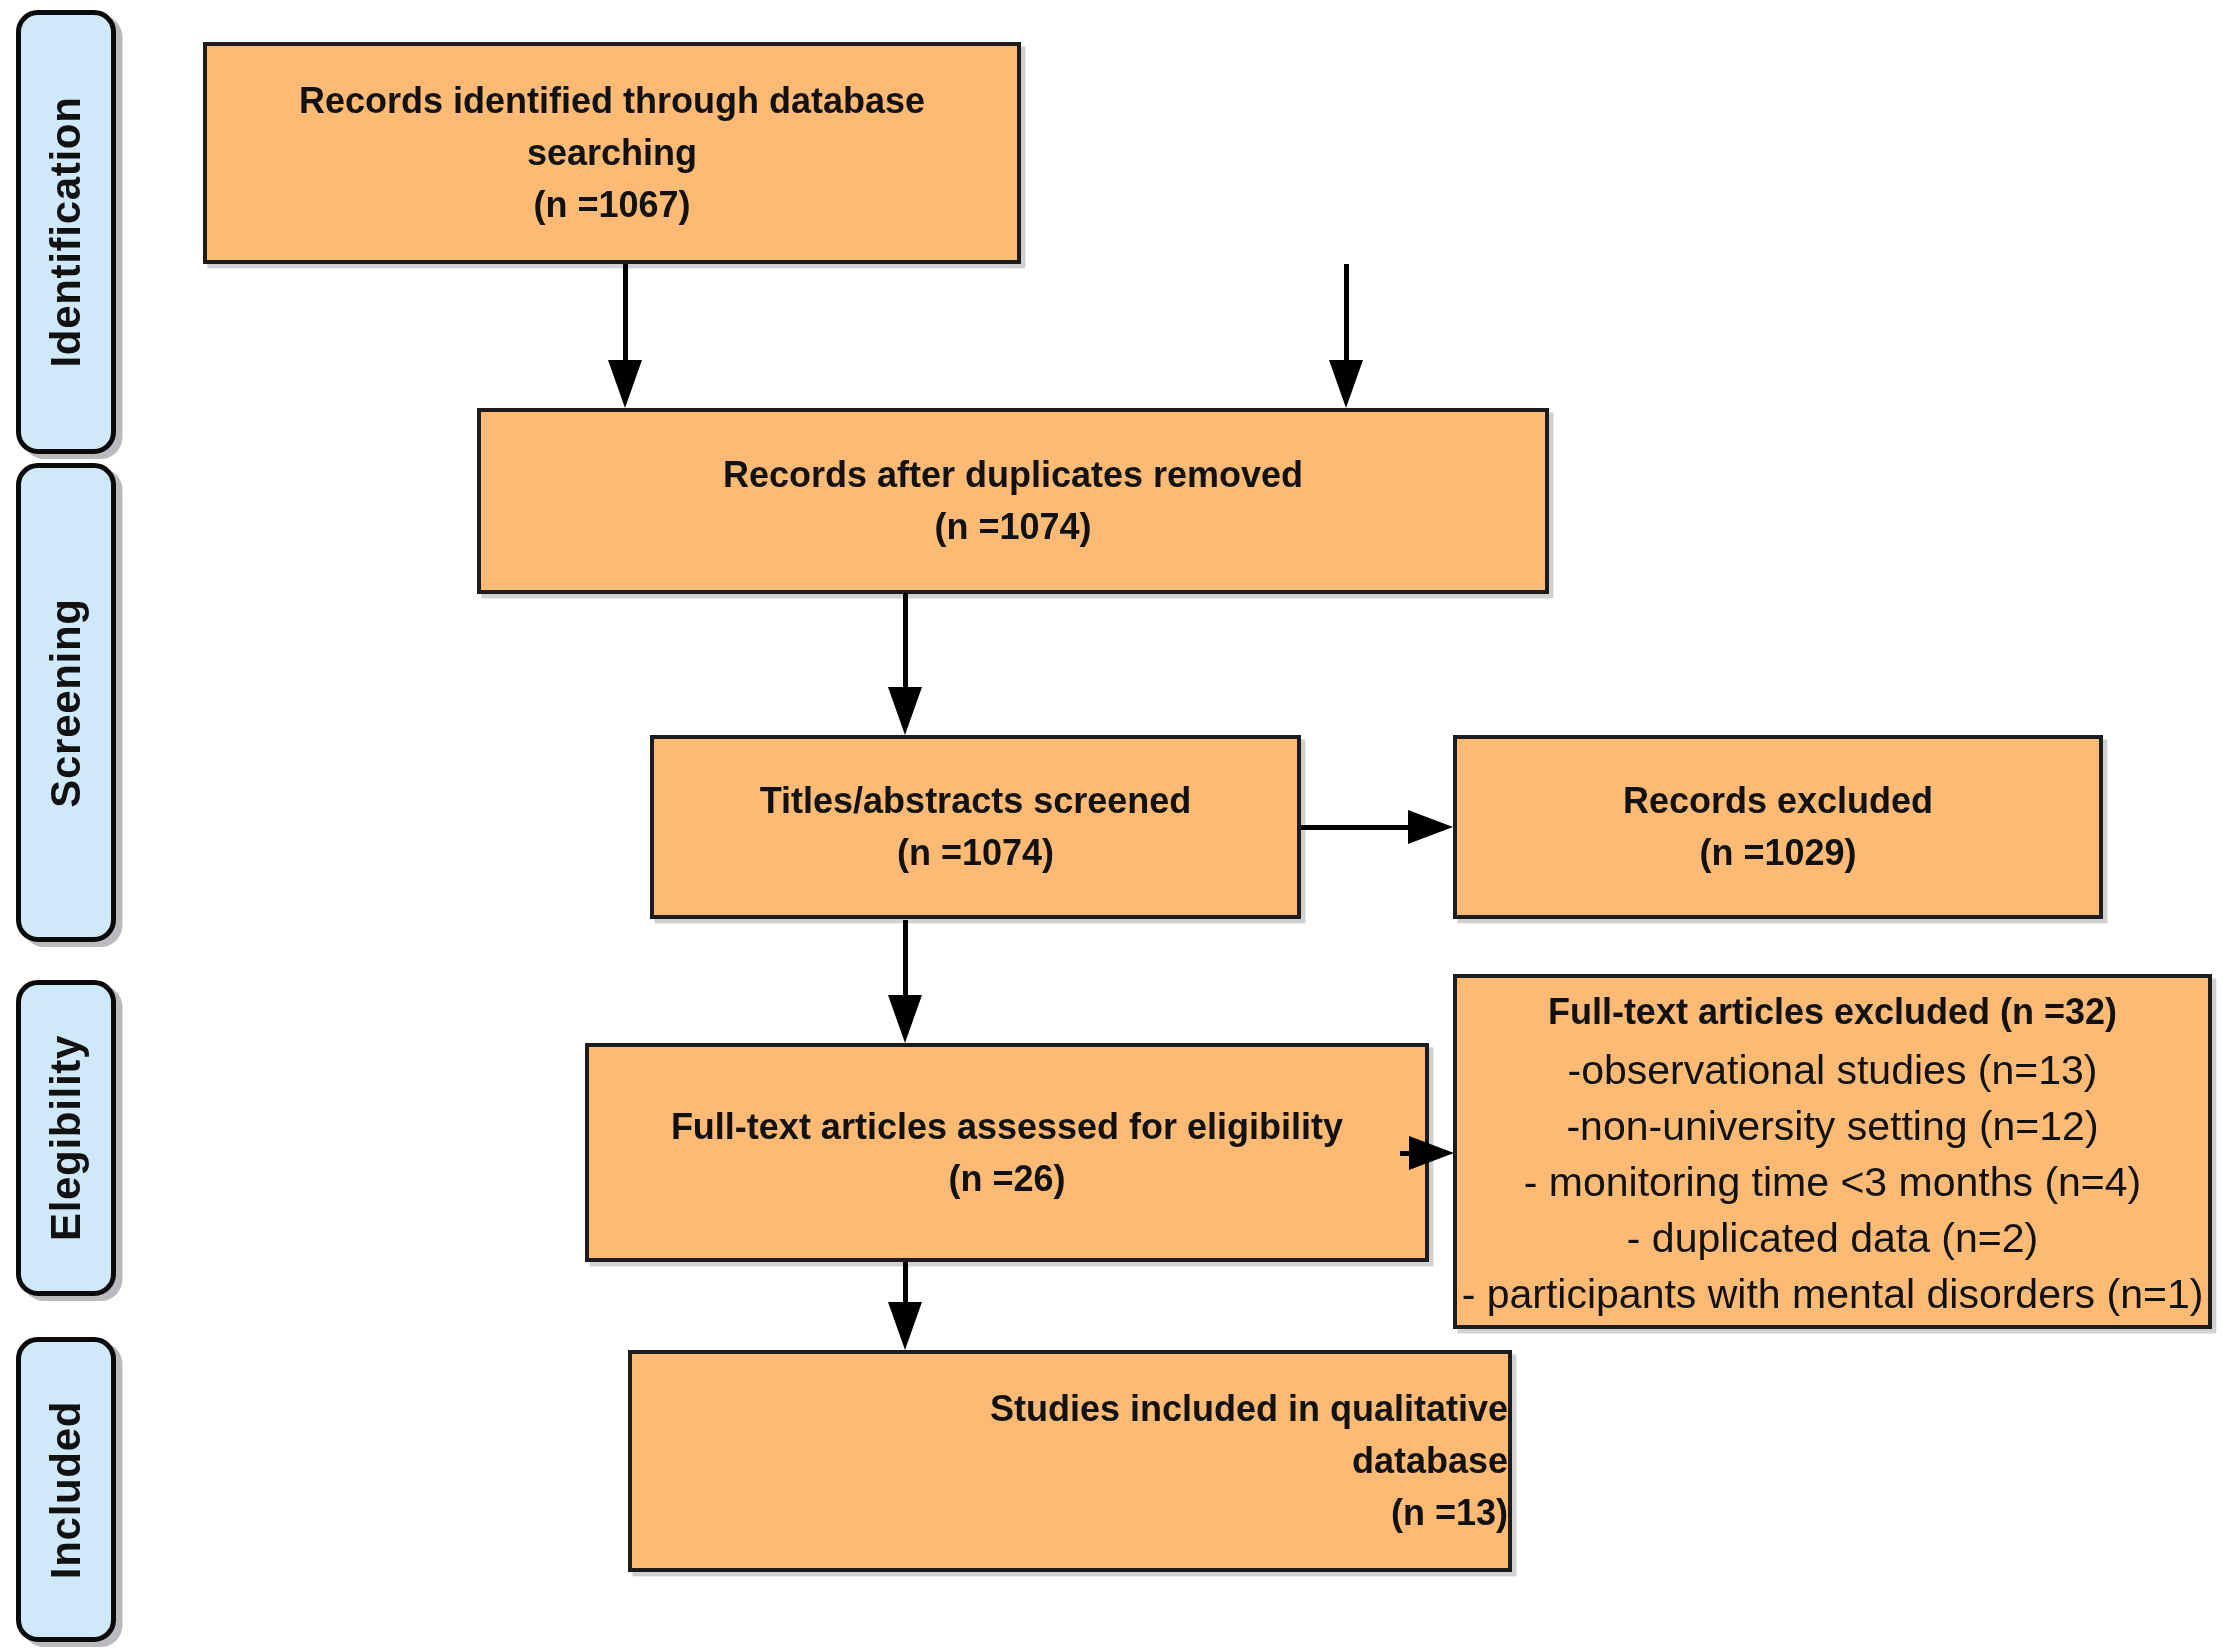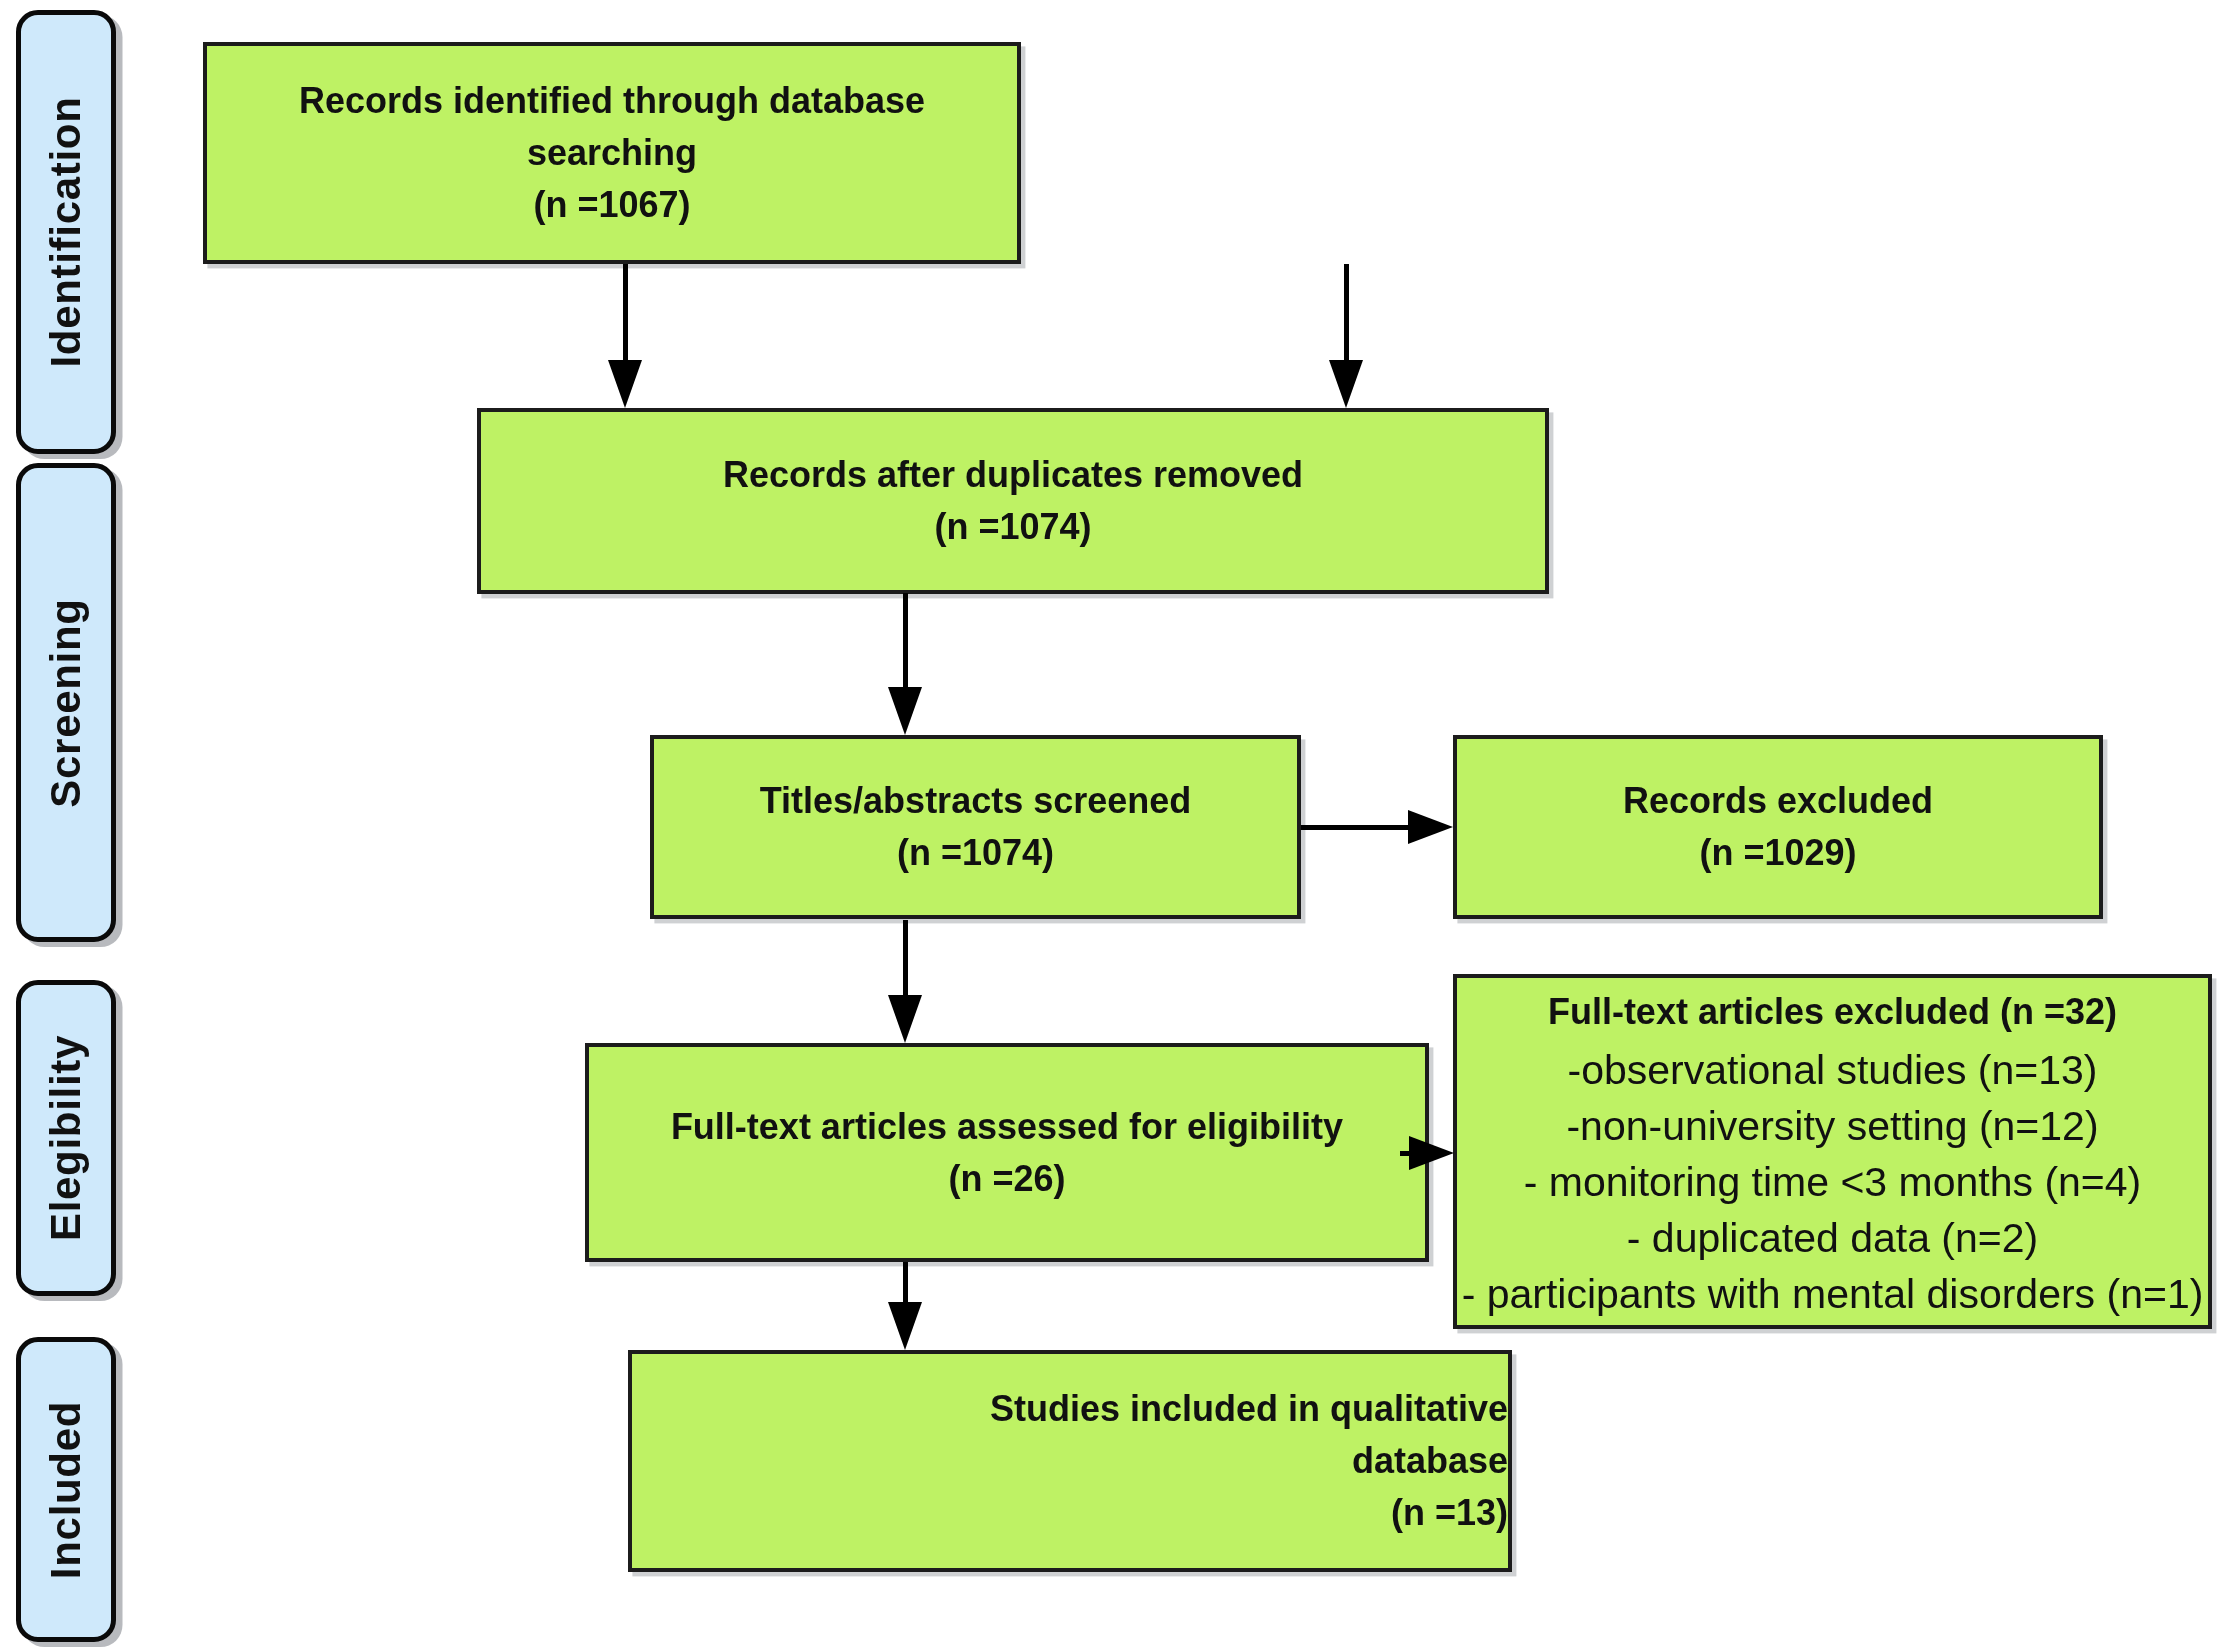--- a/index.html
+++ b/index.html
@@ -31,21 +31,21 @@
     letter-spacing:0.7px;
   }
   #stage-identification{top:10.2px;height:444px;}
   #stage-screening{top:463px;height:479px;}
   #stage-elegibility{top:980px;height:316px;}
   #stage-included{top:1337px;height:305px;}
 
   
   .fbox{
     position:absolute;
-    background:#bef264;
+    background:#fdba74;
     border:4.4px solid #1c1c1c;
     box-shadow:4.4px 4.4px 0 rgba(128,133,139,0.38);
     box-sizing:border-box;
     display:flex;flex-direction:column;
     align-items:center;justify-content:center;
     text-align:center;
   }
   .fbox .line{
     font-weight:bold;
     font-size:36px;

